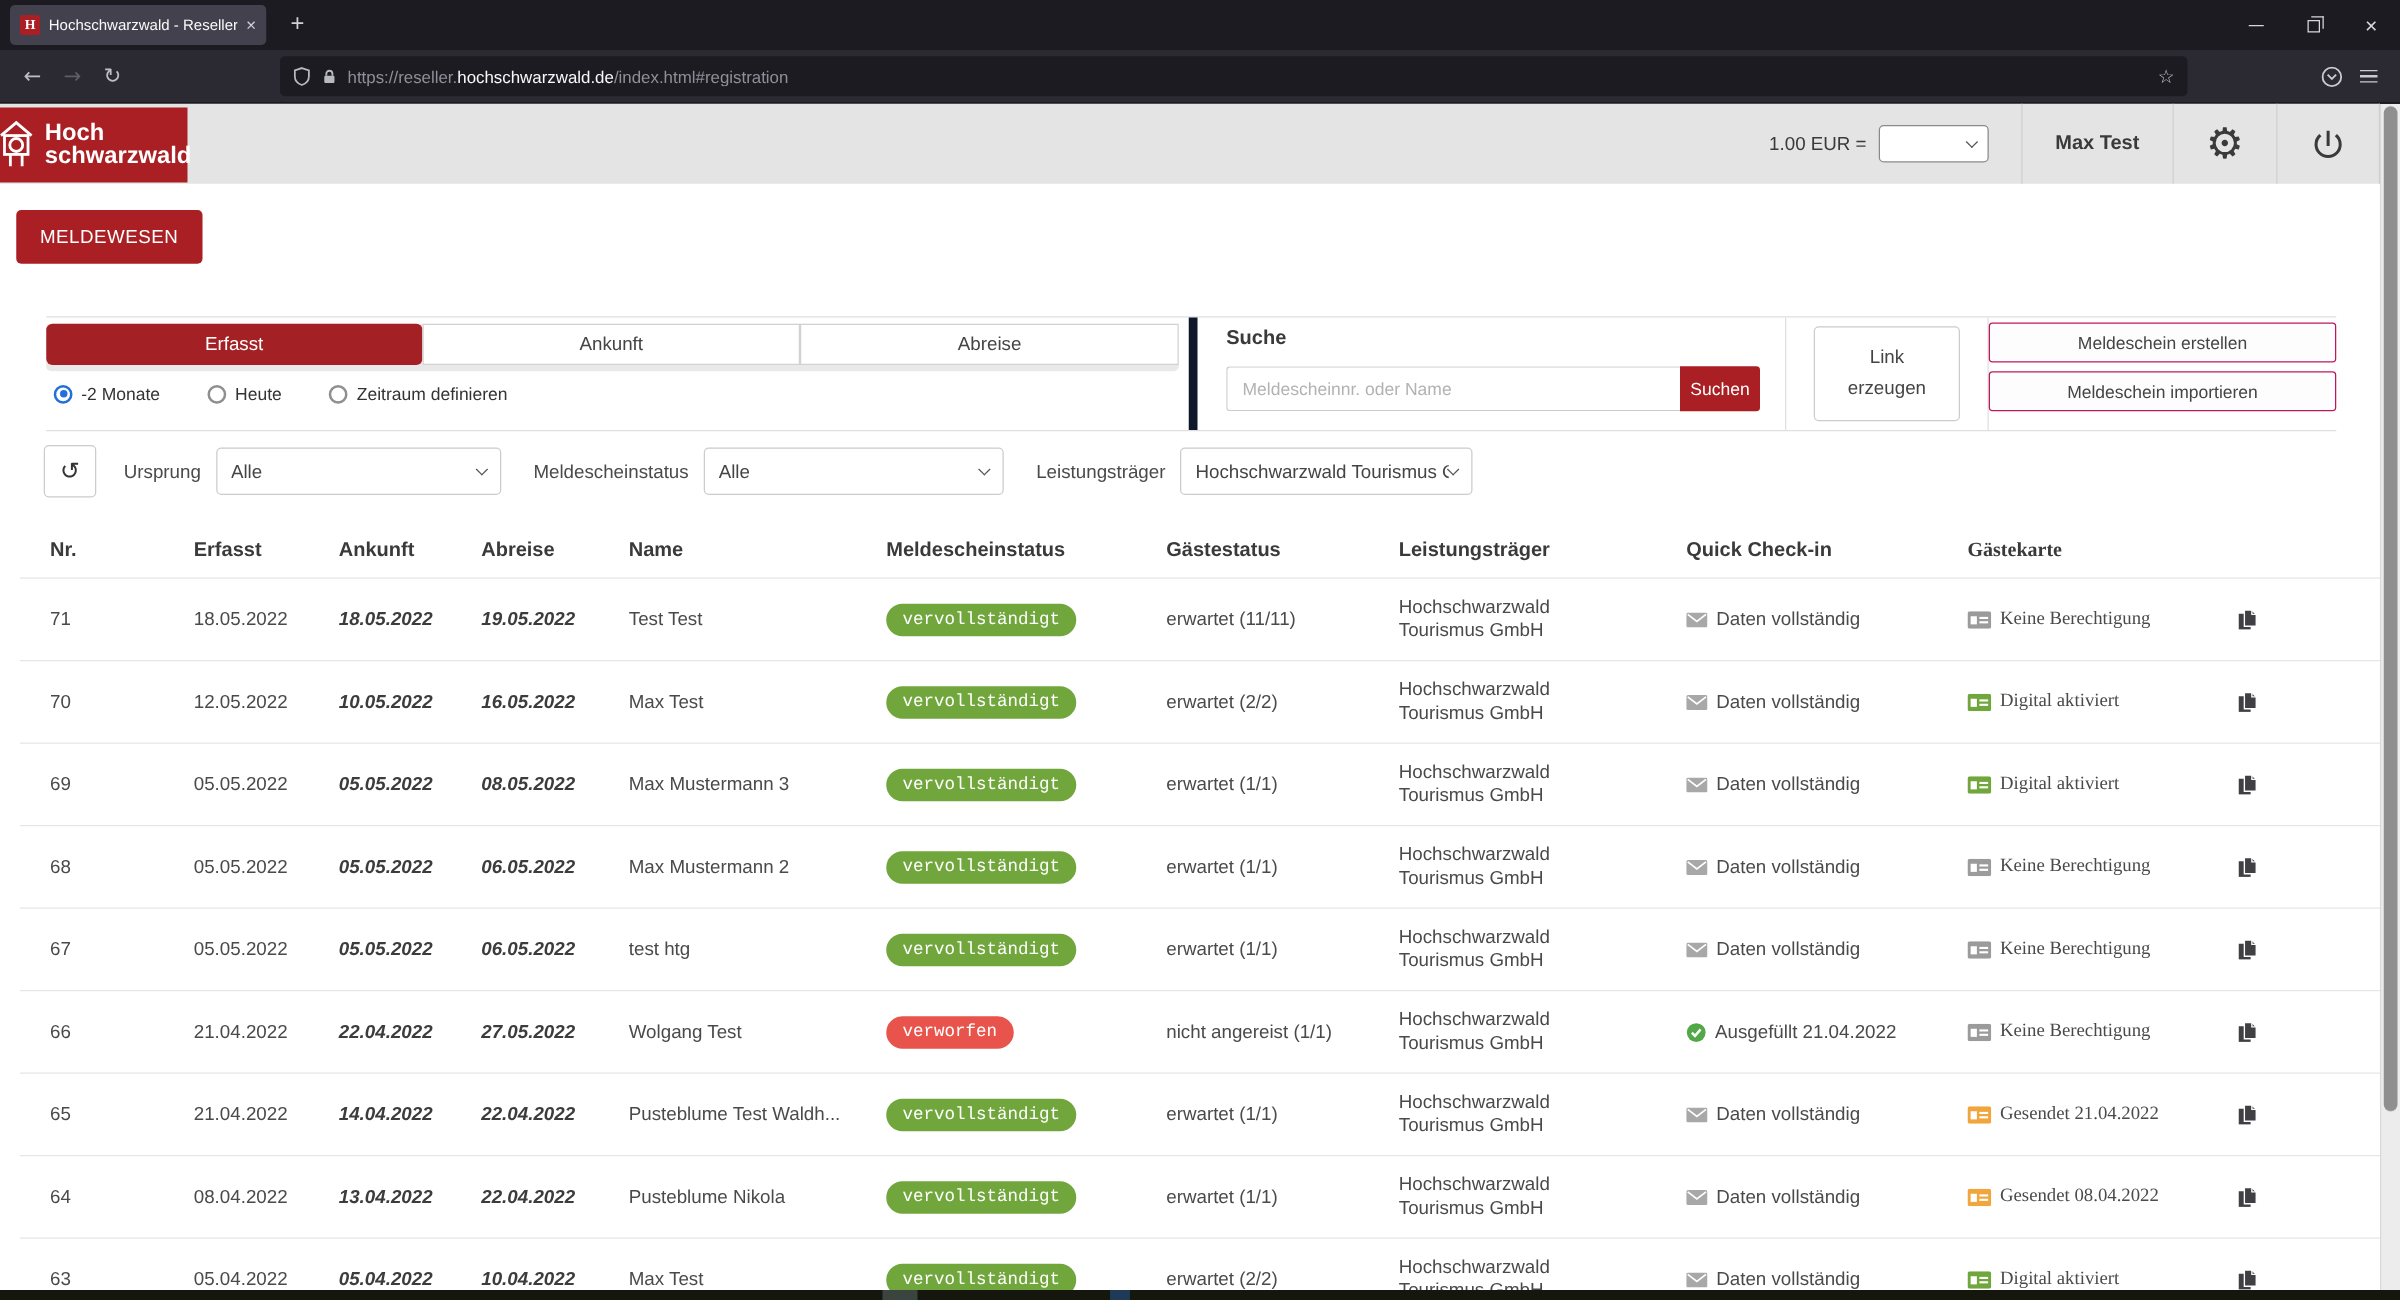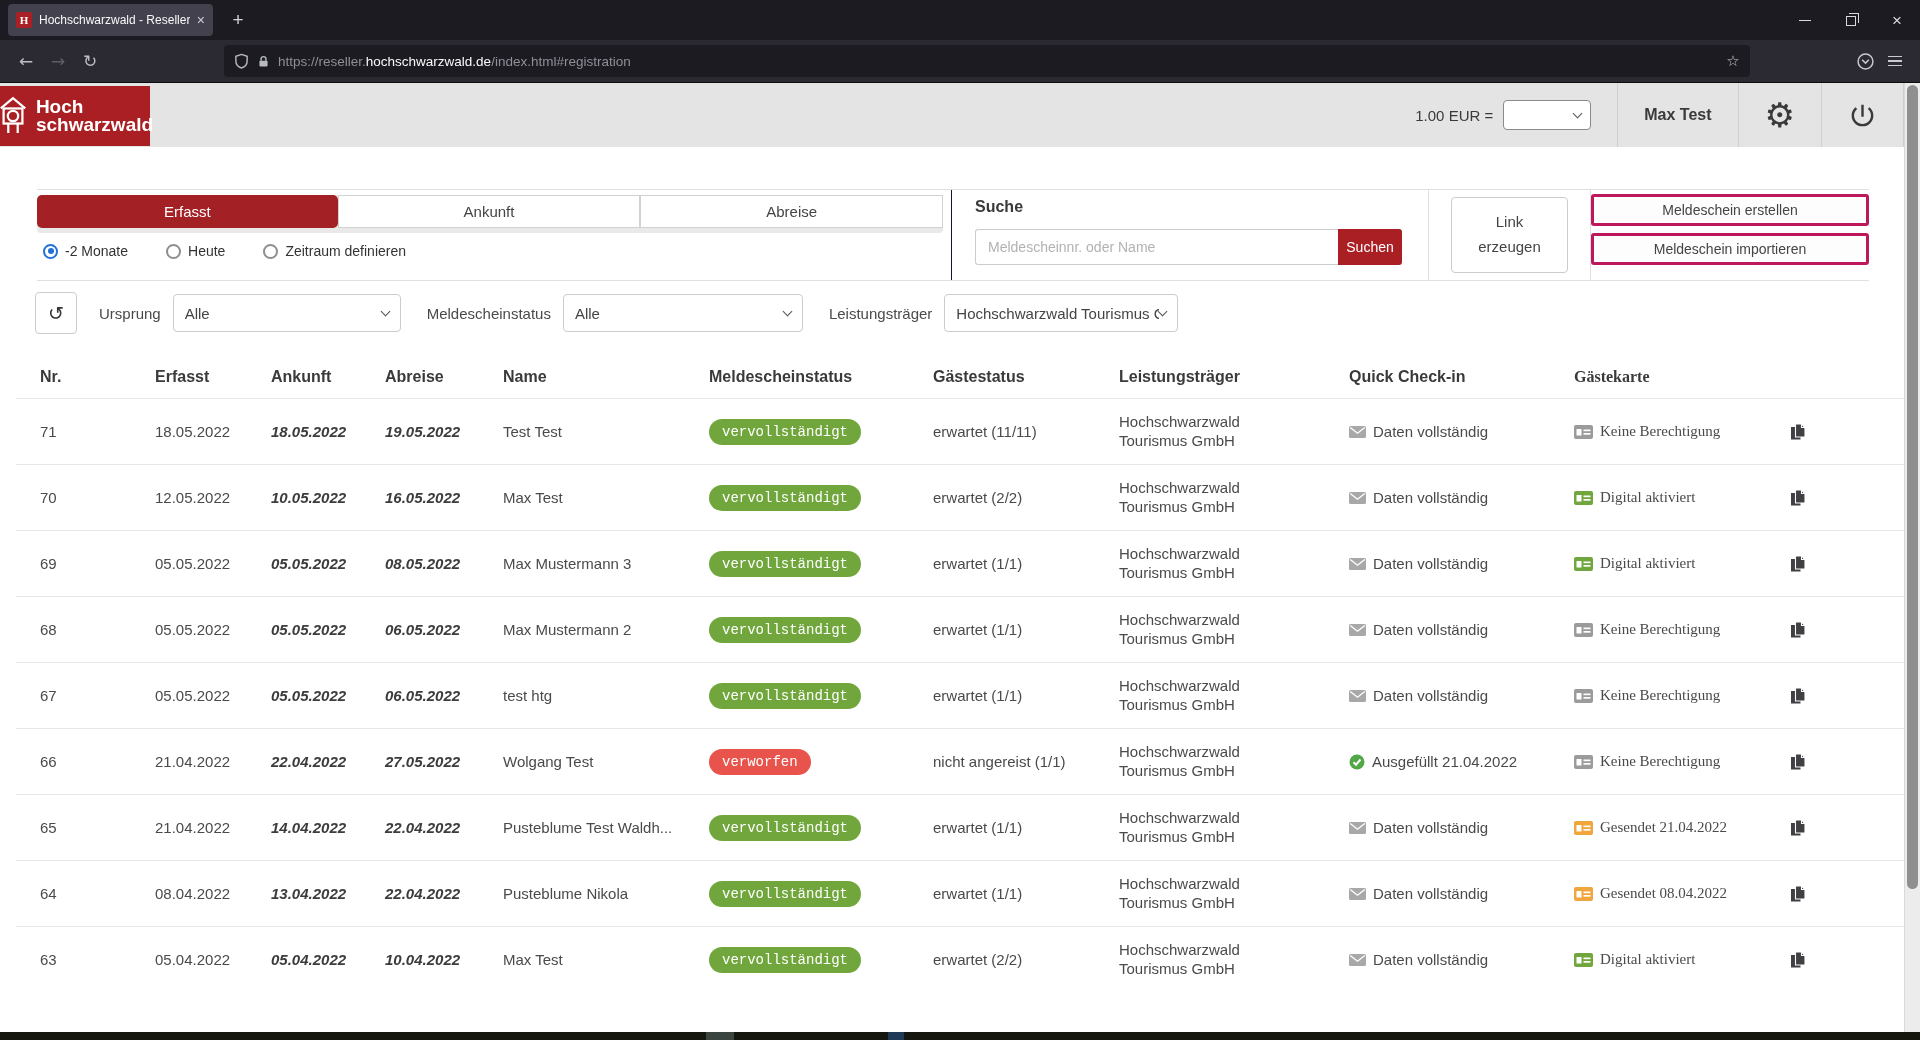--- a/index.html
+++ b/index.html
@@ -74,35 +74,35 @@
   .ftab { flex:1; height:33px; display:flex; align-items:center; justify-content:center;
     background:#fff; border:1px solid #d2d2d2; color:#444; font-size:15px; }
   .ftab.active { background:#a32025; color:#fff; border:none; border-radius:5px; }
   .radio-row { display:flex; align-items:center; margin-top:10px; padding-left:6px; }
   .radio-item { display:flex; align-items:center; gap:7px; margin-right:38px; font-size:14px; color:#333; }
   .radio { width:15px; height:15px; border-radius:50%; border:2px solid #8f8f8f; position:relative; flex:none; background:#fff; }
   .radio.selected { border-color:#2270d8; }
   .radio.selected:after { content:""; position:absolute; left:2.5px; top:2.5px; width:6px; height:6px;
     border-radius:50%; background:#2270d8; }
 
-  .sec-search { width:480px; border-left:1px solid #0f172a; padding:8px 0 0 23px; }
+  .sec-search { width:480px; border-left:7px solid #0f172a; padding:8px 0 0 23px; }
   .search-title { font-weight:bold; font-size:16px; color:#3a3a3a; }
   .search-row { display:flex; margin-top:13px; }
   .search-input { width:363px; height:36px; border:1px solid #ccc; border-right:none;
     border-radius:3px 0 0 3px; padding:0 12px; font-size:14px; color:#444; font-family:inherit; outline:none; }
   .search-input::placeholder { color:#b2b2b2; }
   .search-btn { width:64px; height:36px; background:#a91f24; color:#fff; border:none;
     border-radius:0 3px 3px 0; font-size:14px; font-family:inherit; }
 
   .sec-link { width:163px; border-left:1px solid #e0e0e0; display:flex; align-items:center; justify-content:center; }
   .link-btn { width:117px; height:76px; background:#fff; border:1px solid #ccc; border-radius:4px;
     color:#444; font-size:15px; line-height:1.65; font-family:inherit; }
   .sec-create { flex:1; border-left:1px solid #e0e0e0; display:flex; flex-direction:column;
     align-items:flex-end; padding:4px 0 0 0; gap:7px; }
-  .ms-btn { width:278px; height:32px; background:#fdfdfd; border:3px solid #be185d; border-radius:3px;
+  .ms-btn { width:278px; height:32px; background:#fdfdfd; border:1px solid #be185d; border-radius:3px;
     color:#444; font-size:14px; font-family:inherit; }
 
   
   .filters { margin:11px 0 0 35px; display:flex; align-items:center; }
   .reset-btn { width:42px; height:42px; background:#fff; border:1px solid #ccc; border-radius:4px;
     font-size:19px; color:#333; font-family:"DejaVu Sans",sans-serif; }
   .f-label { font-size:15px; color:#4a4a4a; margin:0 12px 0 22px; }
   .f-label.ml { margin-left:26px; }
   .f-select { height:38px; border:1px solid #ccc; border-radius:4px; background:#fff;
     display:flex; align-items:center; padding:0 11px; font-size:15px; color:#444; }
@@ -230,20 +230,23 @@
       <div class="hdr-sec last">
         <span class="ic">
           <svg width="29" height="29" viewBox="0 0 24 24">
               <path fill="#3a3a3a" d="M13 3h-2v10h2V3zm4.83 2.17l-1.42 1.42A6.92 6.92 0 0 1 19 12c0 3.87-3.13 7-7 7s-7-3.13-7-7c0-2.05.88-3.9 2.58-5.42L6.17 5.17A8.93 8.93 0 0 0 3 12a9 9 0 0 0 18 0c0-2.74-1.23-5.18-3.17-6.83z"></path>
             </svg>
         </span>
       </div>
     </div>
   </div>
 
+  <div class="mw-row">
+    <span class="mw-btn">MELDEWESEN</span>
+  </div>
 
   <div class="panel">
     <div class="sec-tabs">
       <div class="tabstrip">
         <div class="ftab active">Erfasst</div>
         <div class="ftab">Ankunft</div>
         <div class="ftab">Abreise</div>
       </div>
       <div class="radio-row">
         <span class="radio-item">

